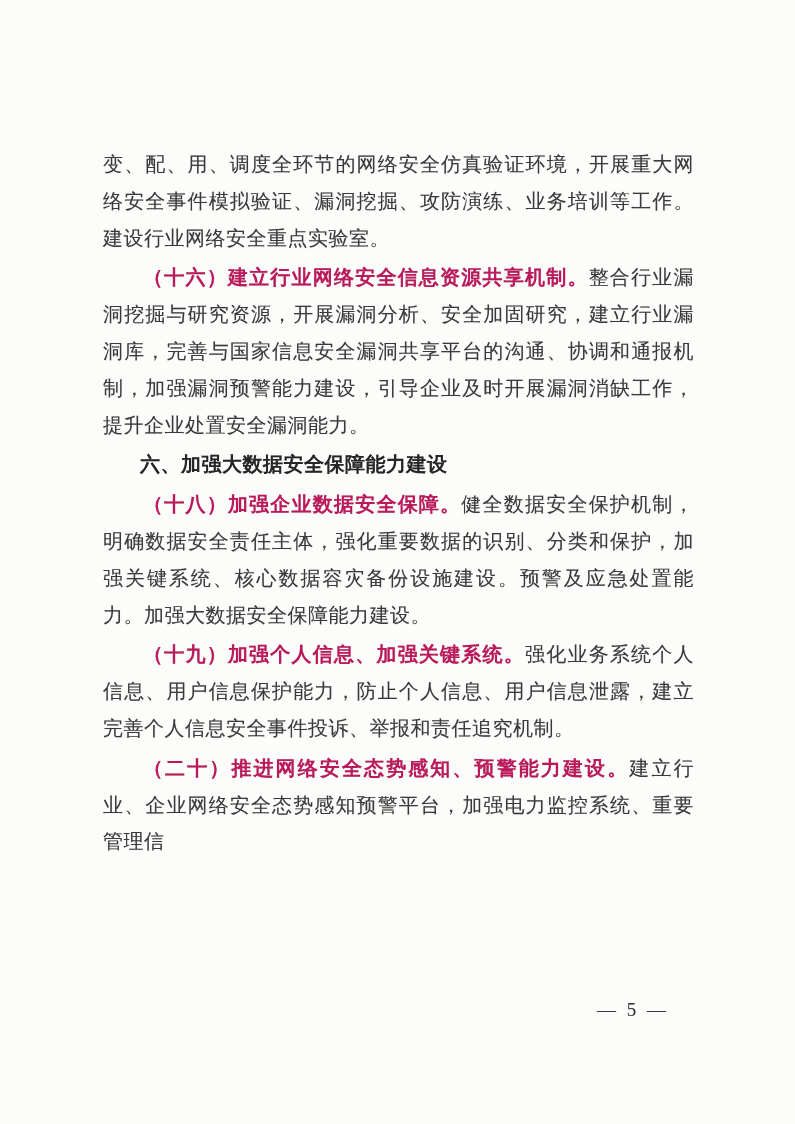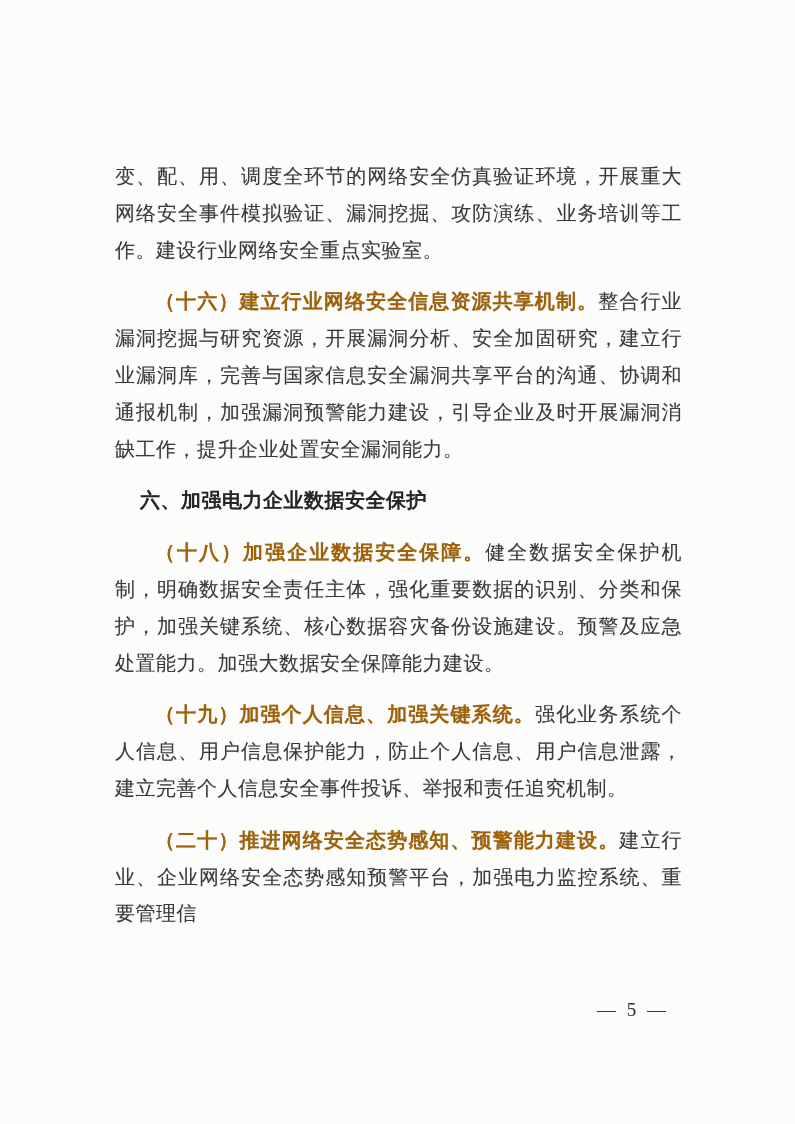--- a/index.html
+++ b/index.html
@@ -26,30 +26,30 @@
     width: 597px;
     color: #3a3a3a;
     font-size: 20px;
     line-height: 36.8px;
     letter-spacing: 0.5px;
     text-align: justify;
     text-justify: inter-character;
     text-shadow: 0 0 0.8px rgba(80,80,80,0.35);
   }
   .content p {
-    margin: 15px;
+    margin: 3px;
     padding: 0;
     text-indent: 2em;
   }
   .content p.continuation {
     text-indent: 0;
   }
   .lead {
     font-weight: bold;
-    color: #a16207;
+    color: #be185d;
   }
   .heading {
     margin: 0;
     padding: 0;
     font-family: "Liberation Sans", sans-serif;
     font-weight: bold;
     font-size: 20px;
     line-height: 36.8px;
     color: #262626;
     letter-spacing: 0.5px;
@@ -73,21 +73,21 @@
 <body>
 
 <div class="page">
   <div class="content">
 
     <p class="continuation"><span>变、配、用、调度全环节的网络安全仿真验证环境，开展重大网络安全事件模拟验证、漏洞挖掘、攻防演练、业务培训等工作。建设行业网络安全重点实验室。</span></p>
 
     <p class="item"><span class="lead">（十六）建立行业网络安全信息资源共享机制。</span><span>整合行业漏洞挖掘与研究资源，开展漏洞分析、安全加固研究，建立行业漏洞库，完善与国家信息安全漏洞共享平台的沟通、协调和通报机制，加强漏洞预警能力建设，引导企业及时开展漏洞消缺工作，提升企业处置安全漏洞能力。</span></p>
 
 
-    <h2 class="heading">六、加强电力企业数据安全保护</h2>
+    <h2 class="heading">六、加强大数据安全保障能力建设</h2>
 
     <p class="item"><span class="lead">（十八）加强企业数据安全保障。</span><span>健全数据安全保护机制，明确数据安全责任主体，强化重要数据的识别、分类和保护，加强关键系统、核心数据容灾备份设施建设。预警及应急处置能力。加强大数据安全保障能力建设。</span></p>
 
     <p class="item"><span class="lead">（十九）加强个人信息、加强关键系统。</span><span>强化业务系统个人信息、用户信息保护能力，防止个人信息、用户信息泄露，建立完善个人信息安全事件投诉、举报和责任追究机制。</span></p>
 
 
     <p class="item"><span class="lead">（二十）推进网络安全态势感知、预警能力建设。</span><span>建立行业、企业网络安全态势感知预警平台，加强电力监控系统、重要管理信</span></p>
 
   </div>
 

